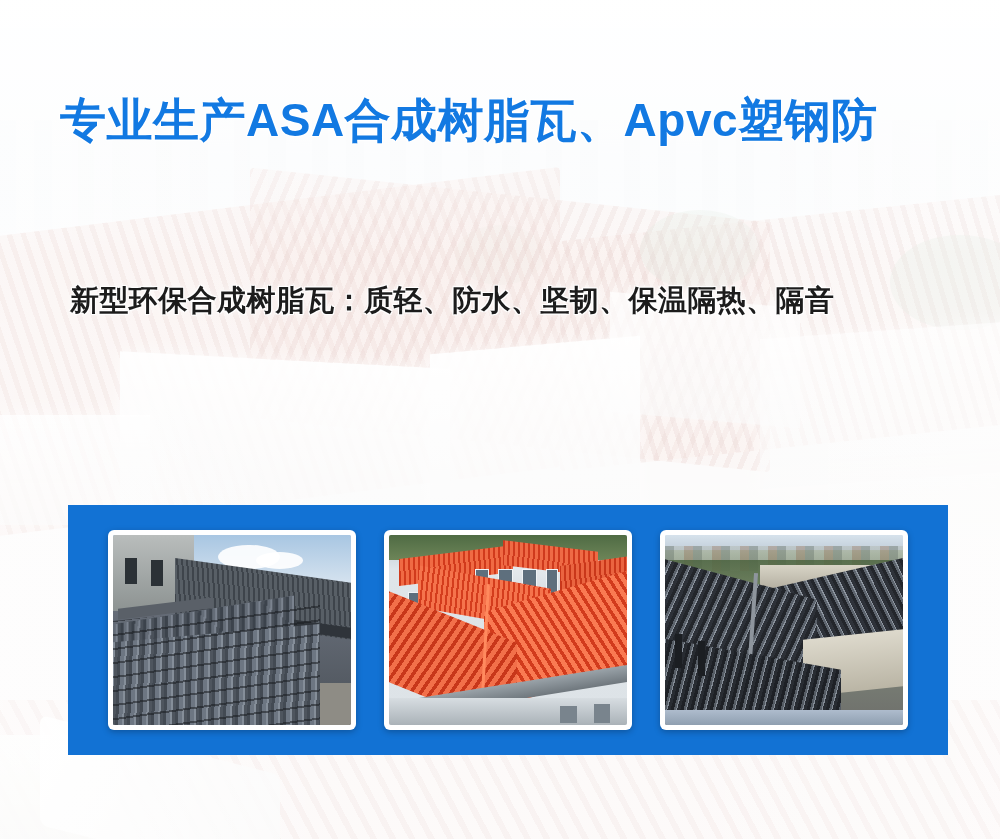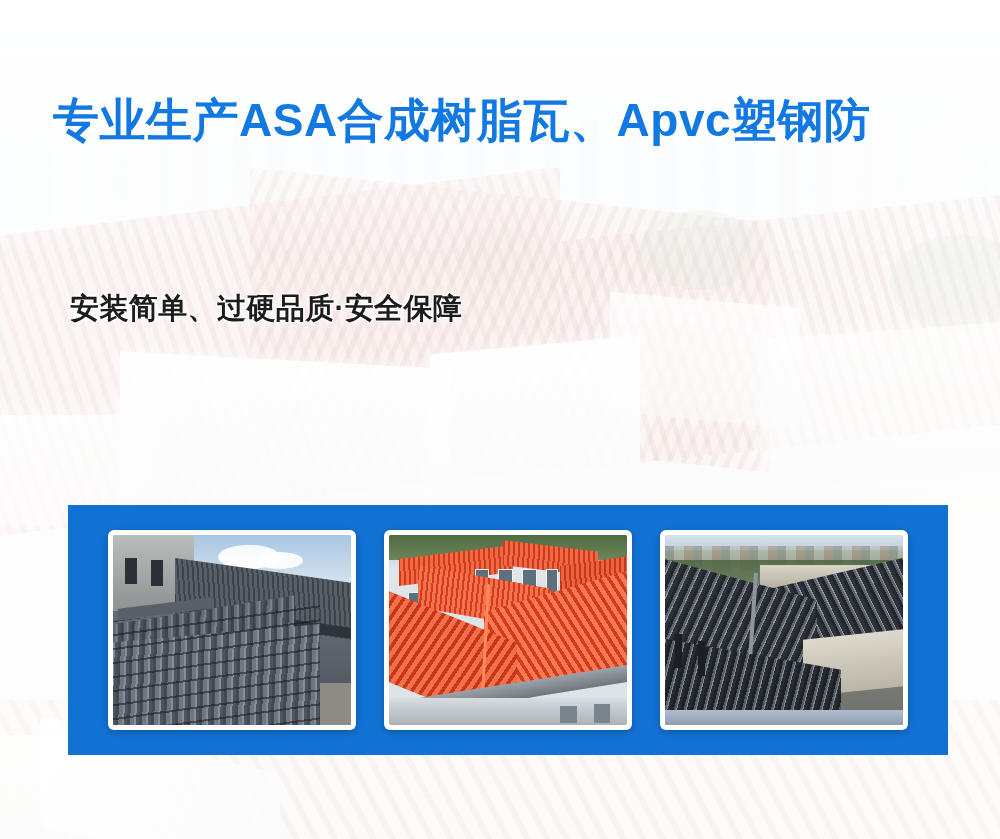--- a/index.html
+++ b/index.html
@@ -134,21 +134,21 @@
       rgba(255,255,255,0.28) 100%);
   }
 
   
   .content {
     position: relative;
     z-index: 5;
   }
   .headline {
     position: absolute;
-    left: 53px;
+    left: 60px;
     top: 92px;
     width: 880px;
     font-size: 46px;
     font-weight: bold;
     line-height: 56px;
     letter-spacing: 0.5px;
     color: #1279e2;
     text-shadow:
       1px 1px 0 rgba(255,255,255,0.95),
      -1px 1px 0 rgba(255,255,255,0.95),
@@ -377,21 +377,21 @@
     <div class="bg-wash2"></div>
   </div>
 
   <div class="content">
 
     <div class="headline">
       <span class="hl-line">专业生产ASA合成树脂瓦、Apvc塑钢防</span>
     </div>
 
     <div class="subhead">
-      <span class="sh-line gap">安装简单、过硬品质·安全保障</span>
+      <span class="sh-line">新型环保合成树脂瓦：质轻、防水、坚韧、保温隔热、隔音</span>
     </div>
 
     <div class="gallery">
 
       <div class="photo-frame">
         <div class="photo ph1">
           <div class="sky"></div>
           <div class="cloud c1"></div>
           <div class="cloud c2"></div>
           <div class="bldg"></div>

